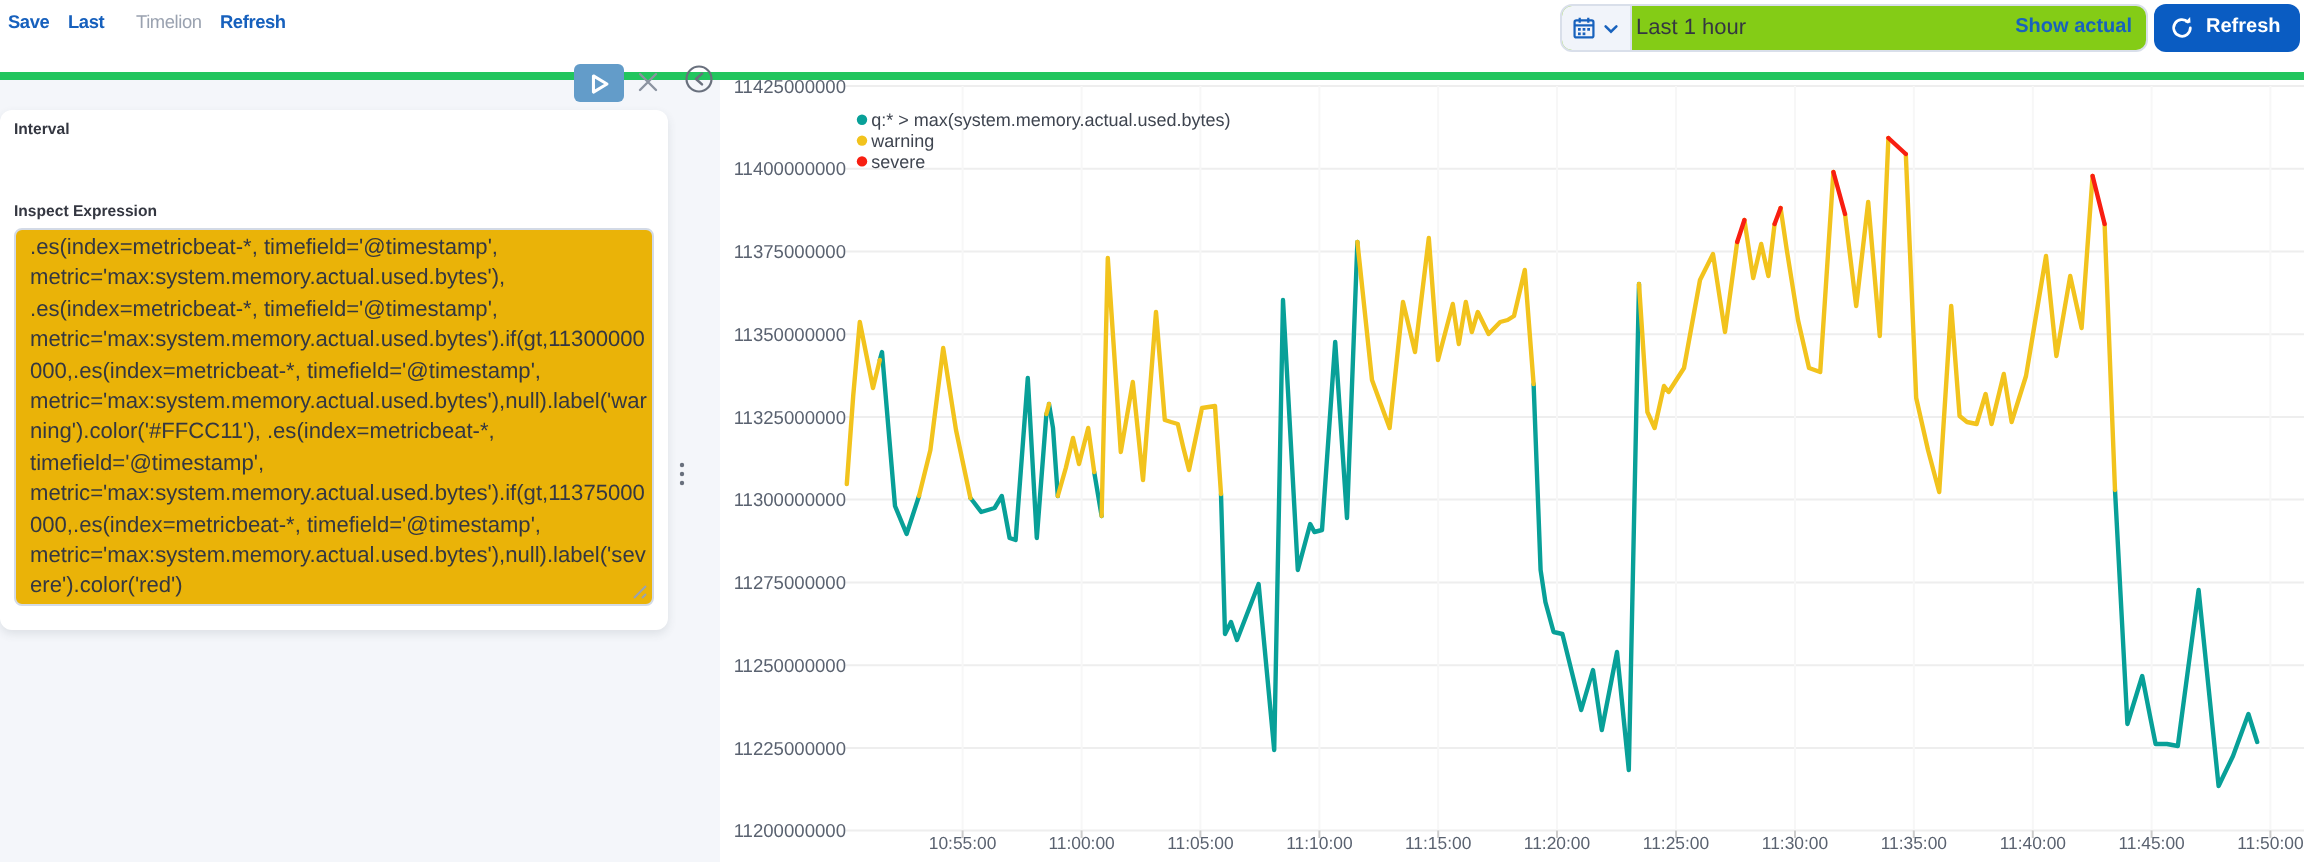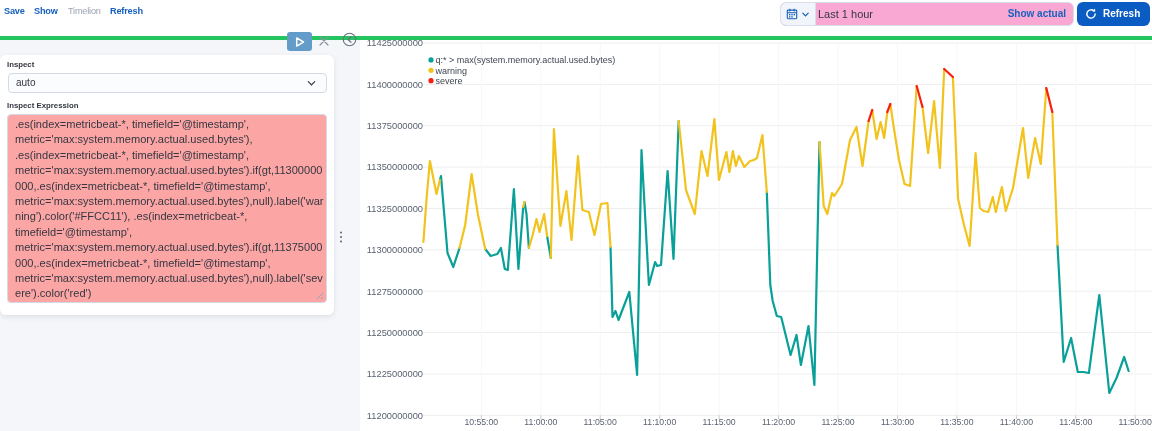--- a/index.html
+++ b/index.html
@@ -2,30 +2,30 @@
 <html><head><meta charset="utf-8"><style>
 *{margin:0;padding:0;box-sizing:border-box}
 body{width:1152px;height:431px;background:#fff;font-family:'Liberation Sans',sans-serif;overflow:hidden;position:relative}
 .hdr{position:absolute;left:0;top:0;width:1152px;height:40px;background:#fff;border-bottom:4px solid #22c55e}
 .navlink{position:absolute;top:6px;font-size:9.2px;font-weight:600;letter-spacing:-0.2px;color:#1660bd}
 .bodybg{position:absolute;left:0;top:28px;width:1152px;height:403px;background:#f4f6fa}
 .chartpanel{position:absolute;left:360px;top:28px;width:792px;height:403px;background:#fff}
 .card{position:absolute;left:0;top:55px;width:334px;height:260px;background:#fff;border-radius:6px;box-shadow:0 2px 5px rgba(60,70,85,.12)}
 .lbl{position:absolute;font-size:7.8px;font-weight:700;color:#343741}
 .sel{position:absolute;left:8px;top:18px;width:319px;height:20px;background:#fbfcfd;border:1px solid #d3dae6;border-radius:4px;font-size:10px;color:#343741;line-height:18px;padding-left:7px}
-.ta{position:absolute;left:7px;top:59px;width:320px;height:189px;background:#fca5a5;border:1px solid #d3dae6;border-radius:4px;font-size:11.05px;line-height:15.4px;color:#343741;padding:2px 12px 0 7px;white-space:nowrap;overflow:hidden}
-.dp{position:absolute;left:780px;top:2px;width:294px;height:24px;border:1px solid #d9dfea;border-radius:6px;background:#f9a8d4}
+.ta{position:absolute;left:7px;top:59px;width:320px;height:189px;background:#eab308;border:1px solid #d3dae6;border-radius:4px;font-size:11.05px;line-height:15.4px;color:#343741;padding:2px 12px 0 7px;white-space:nowrap;overflow:hidden}
+.dp{position:absolute;left:780px;top:2px;width:294px;height:24px;border:1px solid #d9dfea;border-radius:6px;background:#84cc16}
 .dpicon{position:absolute;left:0;top:0;width:35px;height:22px;background:#f1f4fa;border-right:1px solid #d9dfea;border-radius:5px 0 0 5px}
 .refbtn{position:absolute;left:1077px;top:2px;width:73px;height:24px;background:#0a5cc2;border-radius:6px;color:#fff}
 </style></head><body>
 <div class="bodybg"></div>
 <div class="chartpanel"></div>
 <div class="hdr">
 <span class="navlink" style="left:4px">Save</span>
-<span class="navlink" style="left:34px">Show</span>
+<span class="navlink" style="left:34px">Last</span>
 <span class="navlink" style="left:68px;color:#9aa2b0;font-weight:400">Timelion</span>
 <span class="navlink" style="left:110px">Refresh</span>
 <div class="dp">
   <div class="dpicon">
     <svg width="12" height="12" style="position:absolute;left:5px;top:5px" viewBox="0 0 14 14">
           <g fill="none" stroke="#1862bd" stroke-width="1.3">
             <rect x="1.5" y="2.5" width="11" height="10" rx="1"></rect>
             <path d="M1.5 5.5h11M4.5 1v3M9.5 1v3"></path>
           </g>
           <g fill="#1862bd">
@@ -62,24 +62,21 @@
 <svg width="15" height="15" viewBox="0 0 18 18" style="position:absolute;left:341.5px;top:32px">
     <circle cx="9" cy="9" r="7.5" fill="none" stroke="#69707d" stroke-width="1.3"></circle>
     <path d="M10.8 5.8 L7.2 9 L10.8 12.2" fill="none" stroke="#69707d" stroke-width="1.5" stroke-linecap="round" stroke-linejoin="round"></path>
   </svg>
 <svg width="6" height="14" viewBox="0 0 6 14" style="position:absolute;left:338px;top:230px">
     <circle cx="3" cy="2.5" r="1.1" fill="#69707d"></circle>
     <circle cx="3" cy="7" r="1.1" fill="#69707d"></circle>
     <circle cx="3" cy="11.5" r="1.1" fill="#69707d"></circle>
   </svg>
 <div class="card">
-  <span class="lbl" style="left:7px;top:5px">Inspect</span>
-  <div class="sel">auto<svg width="11" height="11" viewBox="0 0 12 12" style="position:absolute;right:9px;top:4px">
-        <path d="M2.5 4l3.5 3.5L9.5 4" fill="none" stroke="#343741" stroke-width="1.3" stroke-linecap="round"></path>
-      </svg></div>
+  <span class="lbl" style="left:7px;top:5px">Interval</span>
   <span class="lbl" style="left:7px;top:46px">Inspect Expression</span>
   <div class="ta">.es(index=metricbeat-*, timefield='@timestamp',<br>metric='max:system.memory.actual.used.bytes'),<br>.es(index=metricbeat-*, timefield='@timestamp',<br>metric='max:system.memory.actual.used.bytes').if(gt,11300000<br>000,.es(index=metricbeat-*, timefield='@timestamp',<br>metric='max:system.memory.actual.used.bytes'),null).label('war<br>ning').color('#FFCC11'), .es(index=metricbeat-*,<br>timefield='@timestamp',<br>metric='max:system.memory.actual.used.bytes').if(gt,11375000<br>000,.es(index=metricbeat-*, timefield='@timestamp',<br>metric='max:system.memory.actual.used.bytes'),null).label('sev<br>ere').color('red')
    <svg width="9" height="9" viewBox="0 0 9 9" style="position:absolute;right:2px;bottom:2px">
         <path d="M8 2 L2 8 M8 6 L6 8" stroke="#98a2b3" stroke-width="1"></path>
       </svg>
   </div>
 </div>
 <svg style="position:absolute;left:360px;top:28px" width="792" height="403" viewBox="0 0 792 403" font-family="'Liberation Sans',sans-serif">
     <line x1="63" y1="15.0" x2="792" y2="15.0" stroke="#eeeeee" stroke-width="1"></line>
     <line x1="63" y1="56.4" x2="792" y2="56.4" stroke="#eeeeee" stroke-width="1"></line>

